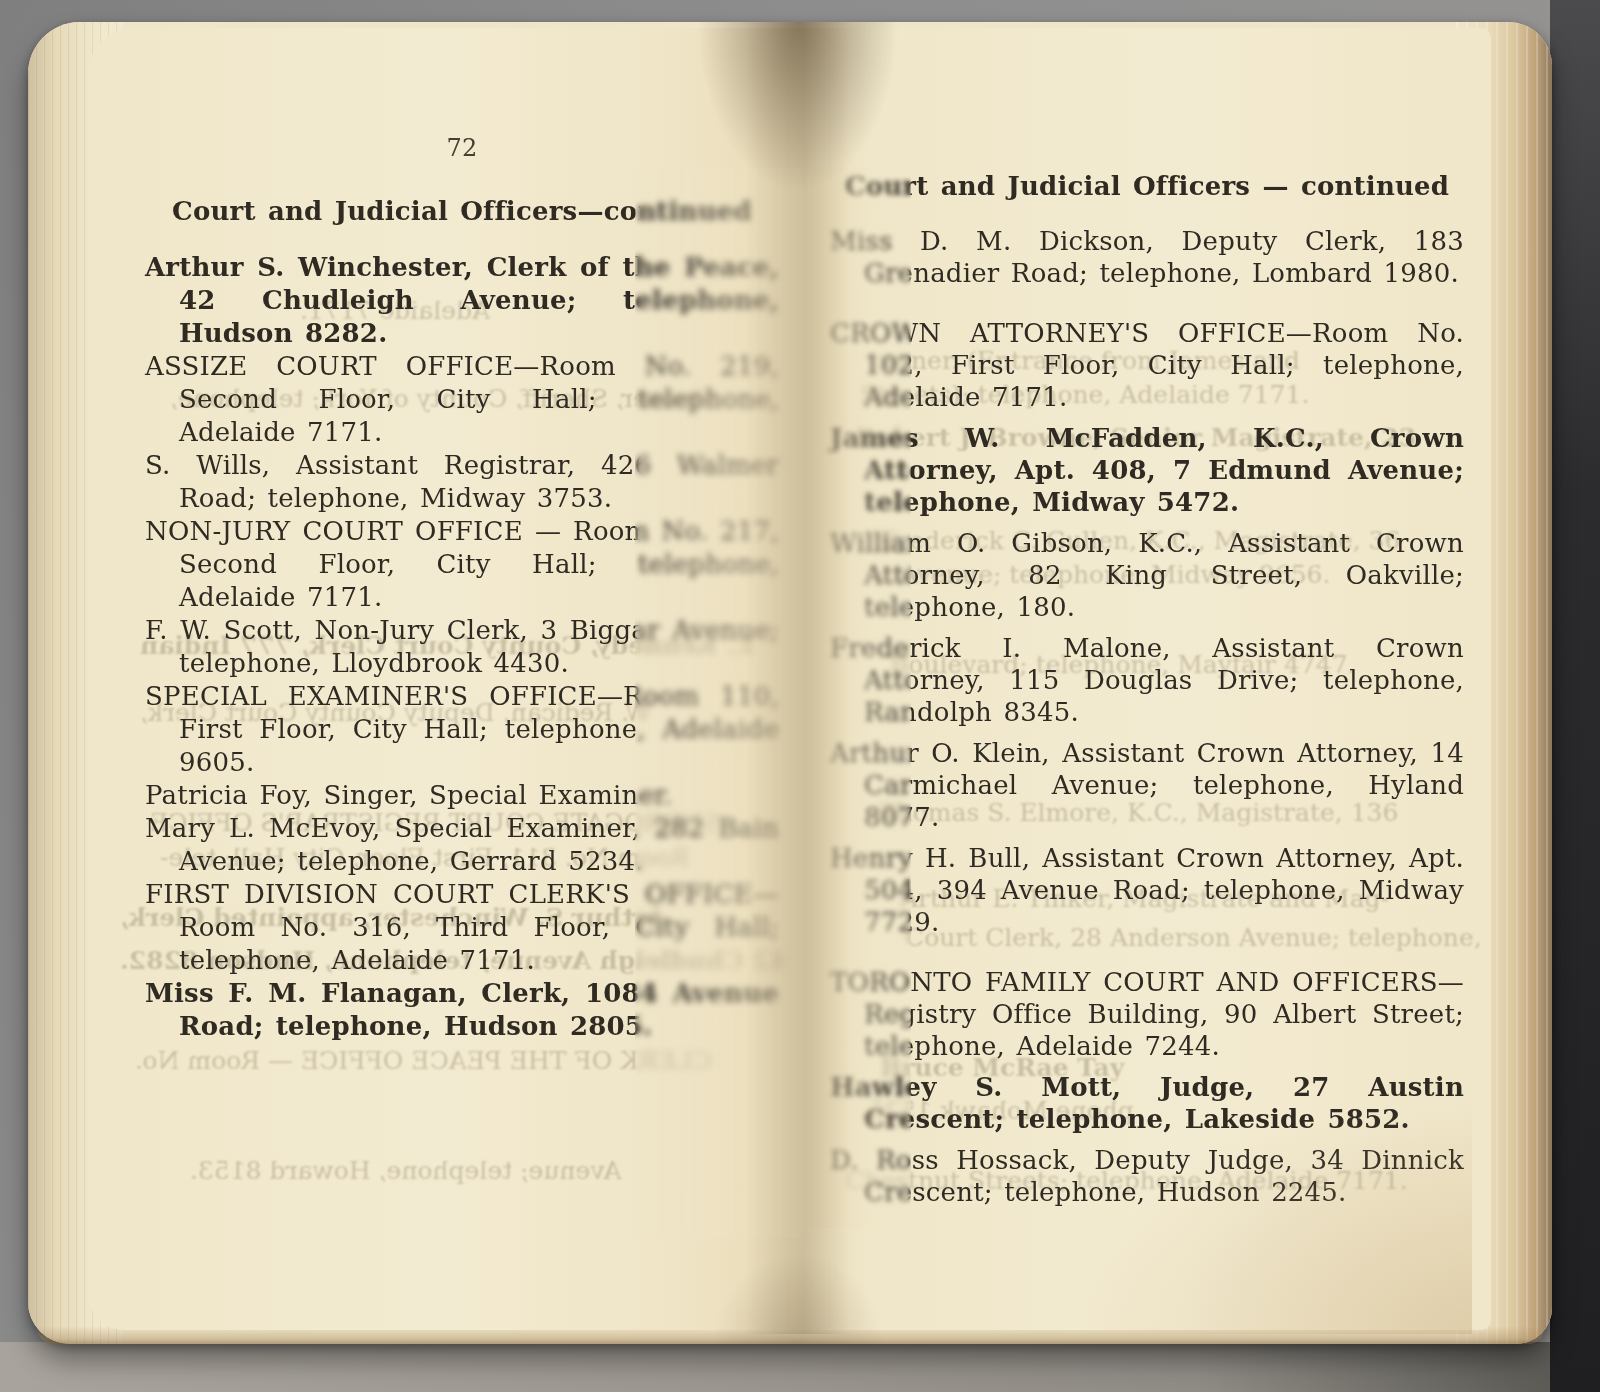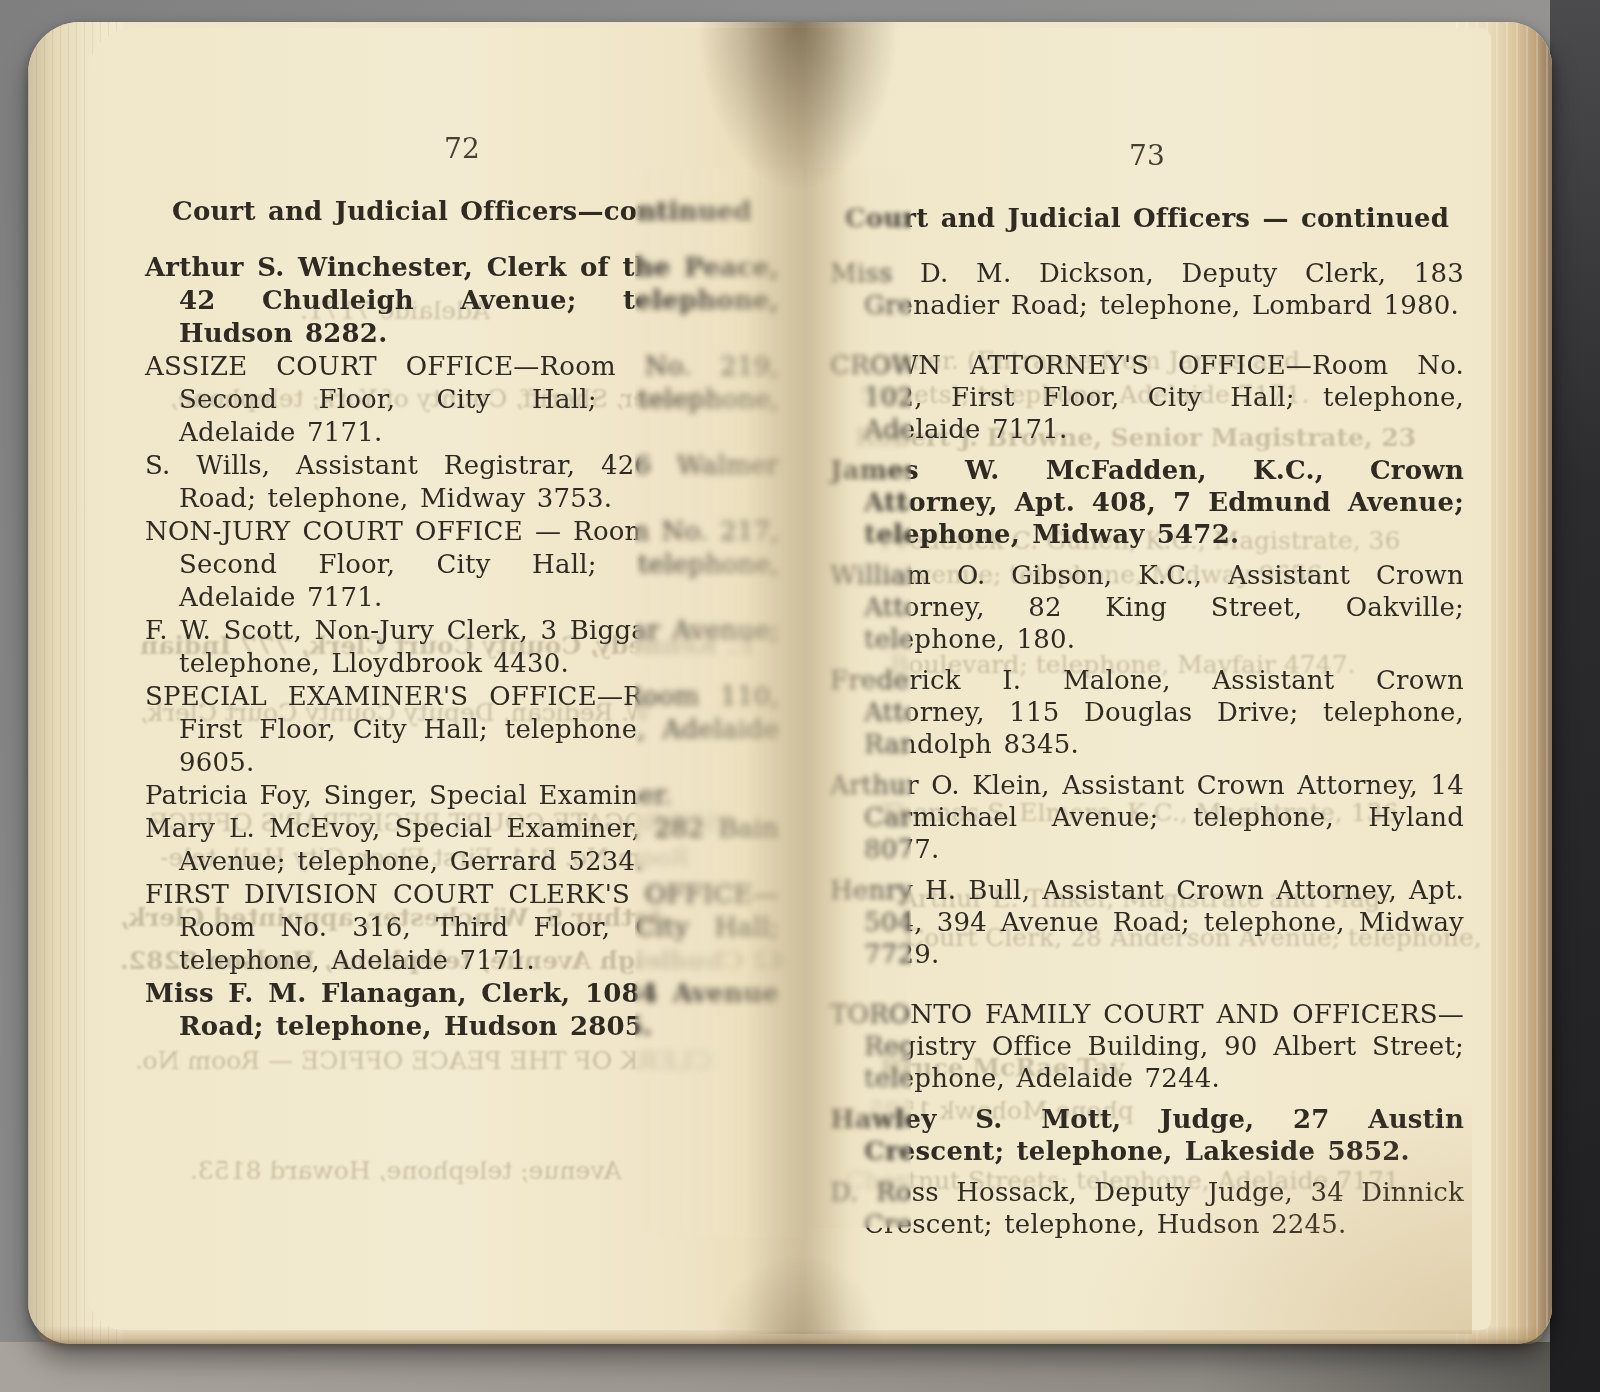--- a/index.html
+++ b/index.html
@@ -39,21 +39,21 @@
         background:radial-gradient(ellipse 55% 75% at 50% 0%,rgba(68,51,30,0.52),rgba(68,51,30,0) 70%);}
   .gutter-bottom{position:absolute;left:660px;bottom:0;width:220px;height:160px;pointer-events:none;
         background:radial-gradient(ellipse 55% 80% at 50% 100%,rgba(90,70,42,0.22),rgba(90,70,42,0) 70%);}
   .corner-shade{position:absolute;right:80px;bottom:10px;width:430px;height:260px;pointer-events:none;
         background:radial-gradient(ellipse at 100% 100%,rgba(190,158,108,0.35),rgba(190,158,108,0) 65%);}
 
   
   .text-col{position:absolute;font-size:26px;line-height:33px;letter-spacing:0.2px;word-spacing:3px;}
   .page-left  .text-col{left:57px;top:104px;width:634px;}
   .page-right .text-col{left:27px;top:112px;width:634px;line-height:32px;}
-  .page-number{text-align:center;font-size:28px;color:#464033;}
+  .page-number{text-align:center;font-size:24px;color:#464033;}
   .page-header{text-align:center;font-weight:bold;margin-top:30px;}
   .text-col p{margin:0;}
   .entry{margin-top:22px;text-align:justify;padding-left:34px;text-indent:-34px;}
   .office{margin-top:34px;}
   .bold{font-weight:bold;}
   .page-right .entry{margin-top:9px;}
   .page-right .office{margin-top:28px;}
   .text-col p:first-of-type{margin-top:23px;}
 
   
@@ -127,21 +127,20 @@
       <span class="ghost gr5">Avenue; telephone, Midway 9656.</span>
       <span class="ghost gr6">Boulevard; telephone, Mayfair 4747.</span>
       <span class="ghost gr7">Thomas S. Elmore, K.C., Magistrate, 136</span>
       <span class="ghost gr8">Arthur E. Tinker, Magistrate and Mag-</span>
       <span class="ghost gr9">Court Clerk, 28 Anderson Avenue; telephone,</span>
       <span class="ghost b gr10">Bruce McRae Tay</span>
       <span class="ghost m gr11">phone Mohawk 1525.</span>
       <span class="ghost gr12">Chestnut Streets; telephone, Adelaide 7171.</span>
 
       <div class="text-col">
-        <div class="page-number">73</div>
         <div class="page-header">Court and Judicial Officers — continued</div>
         <p class="entry">Miss D. M. Dickson, Deputy Clerk, 183 Grenadier Road; telephone, Lombard 1980.</p>
         <p class="entry office">CROWN ATTORNEY'S OFFICE—Room No. 102, First Floor, City Hall; telephone, Adelaide 7171.</p>
         <p class="entry bold">James W. McFadden, K.C., Crown Attorney, Apt. 408, 7 Edmund Avenue; telephone, Midway 5472.</p>
         <p class="entry">William O. Gibson, K.C., Assistant Crown Attorney, 82 King Street, Oakville; telephone, 180.</p>
         <p class="entry">Frederick I. Malone, Assistant Crown Attorney, 115 Douglas Drive; telephone, Randolph 8345.</p>
         <p class="entry">Arthur O. Klein, Assistant Crown Attorney, 14 Carmichael Avenue; telephone, Hyland 8077.</p>
         <p class="entry">Henry H. Bull, Assistant Crown Attorney, Apt. 504, 394 Avenue Road; telephone, Midway 7729.</p>
         <p class="entry office">TORONTO FAMILY COURT AND OFFICERS— Registry Office Building, 90 Albert Street; telephone, Adelaide 7244.</p>
         <p class="entry bold">Hawley S. Mott, Judge, 27 Austin Crescent; telephone, Lakeside 5852.</p>

